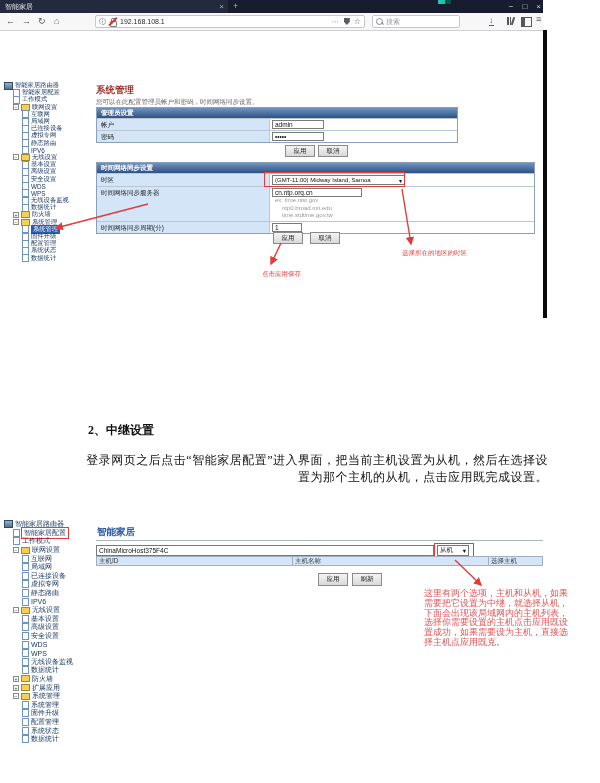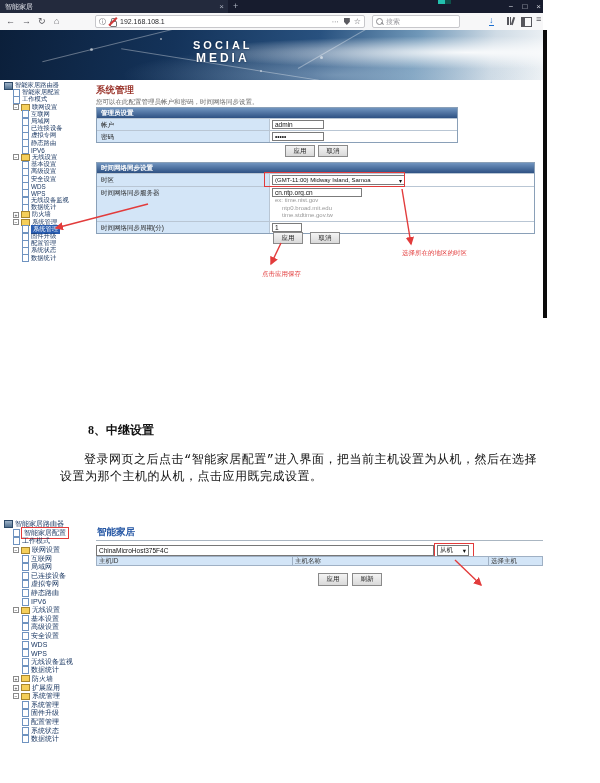--- a/index.html
+++ b/index.html
@@ -72,21 +72,21 @@
   .tval{flex:1;background:#fff;padding:1px 2px;}
   input.fld{border:1px solid #7b7b7b;font-size:6.5px;height:9px;padding:0 2px;font-family:inherit;box-sizing:border-box;background:#fff;color:#111;}
   .selectbox{box-sizing:border-box;display:flex;justify-content:space-between;align-items:center;border:1px solid #7b7b7b;background:#fff;font-size:6px;height:10px;padding:0 2px;width:133px;color:#111;}
   .hint{color:#999;font-size:6px;line-height:7.5px;}
   .btn{position:absolute;width:28px;height:10px;background:linear-gradient(#f4f4f4,#d9d9d9);border:1px solid #8a8a8a;font-size:6.5px;display:flex;align-items:center;justify-content:center;color:#222;}
   .redframe{position:absolute;border:1px solid #e23b3b;}
   .rnote{position:absolute;color:#e23b3b;font-size:6.5px;white-space:nowrap;}
   #blackbar{position:absolute;left:543px;top:30px;width:4px;height:288px;background:#0b0b0b;}
   
   #docheading{position:absolute;left:88px;top:422px;font-size:12px;font-weight:bold;color:#111;font-family:"Liberation Serif","DejaVu Serif",serif;}
-  #docpara{position:absolute;left:60px;top:452px;width:488px;font-size:12px;line-height:17px;color:#111;text-indent:24px;letter-spacing:.5px;font-family:Liberation Mono, monospace;}
+  #docpara{position:absolute;left:60px;top:452px;width:488px;font-size:12px;line-height:17px;color:#111;text-indent:24px;letter-spacing:.5px;font-family:Liberation Serif, serif;text-align:right;}
   
   .pgtitle2{position:absolute;left:97px;top:526px;font-size:9.5px;font-weight:bold;color:#2456a4;}
   #s2hr{position:absolute;left:96px;top:540px;width:447px;height:1px;background:#aab6c2;}
   #hostbox{position:absolute;left:96px;top:545px;width:338px;height:11px;border:1px solid #777;background:#fff;font-size:6.5px;display:flex;align-items:center;padding-left:2px;box-sizing:border-box;color:#111;}
   #modesel{position:absolute;left:437px;top:545px;width:32px;height:11px;border:1px solid #777;background:#fff;font-size:6.5px;display:flex;align-items:center;justify-content:space-between;padding:0 2px;box-sizing:border-box;color:#111;}
   #s2header{position:absolute;left:96px;top:556px;width:447px;height:10px;background:#d3e5f7;border:1px solid #9fb0c4;box-sizing:border-box;display:flex;font-size:6.5px;color:#333;}
   #s2header .hc{display:flex;align-items:center;padding-left:2px;border-right:1px solid #9fb0c4;box-sizing:border-box;}
   #s2note{position:absolute;left:424px;top:589px;color:#e05555;font-size:9px;line-height:9.8px;white-space:nowrap;}
   .overlay{position:absolute;left:0;top:0;pointer-events:none;}
 </style>
@@ -134,33 +134,20 @@
       <span class="lib">
           <i></i>
           <i></i>
           <i></i>
         </span>
       <span class="sbic"></span>
       <span class="menuic">≡</span>
     </div>
   </div>
 
-  <div id="banner">
-    <div class="streak" style="left:40px;top:12px;width:160px;transform:rotate(-14deg);"></div>
-    <div class="streak" style="left:120px;top:34px;width:200px;transform:rotate(9deg);"></div>
-    <div class="streak" style="left:290px;top:8px;width:120px;transform:rotate(-30deg);"></div>
-    <div class="bdot" style="left:90px;top:18px;width:3px;height:3px;"></div>
-    <div class="bdot" style="left:160px;top:8px;width:2px;height:2px;"></div>
-    <div class="bdot" style="left:320px;top:26px;width:3px;height:3px;"></div>
-    <div class="bdot" style="left:260px;top:40px;width:2px;height:2px;"></div>
-    <div id="bannertext">
-      <div class="l1">SOCIAL</div>
-      <div class="l2">MEDIA</div>
-    </div>
-  </div>
   <div id="blackbar"></div>
 
   <div id="tree1" class="tree">
       <div class="trow" style="padding-left: 2px;">
         <span class="i-root"></span>
         <span class="lbl">智能家居路由器</span>
       </div>
       <div class="trow" style="padding-left: 11px;">
         <span class="i-page"></span>
         <span class="lbl">智能家居配置</span>
@@ -305,21 +292,21 @@
       <div class="tval"><input class="fld" style="width: 30px;" value="1"></div>
     </div>
   </div>
   <div class="btn" style="left:273px;top:232px;">应用</div>
   <div class="btn" style="left:310px;top:232px;">取消</div>
 
   <div class="redframe" style="left:264px;top:172px;width:139px;height:13px;"></div>
   <div class="rnote" style="left:262px;top:270px;">点击应用保存</div>
   <div class="rnote" style="left:402px;top:249px;">选择所在的地区的时区</div>
 
-  <div id="docheading">8、中继设置</div>
+  <div id="docheading">2、中继设置</div>
   <div id="docpara">登录网页之后点击“智能家居配置”进入界面，把当前主机设置为从机，然后在选择设置为那个主机的从机，点击应用既完成设置。</div>
 
   <div id="tree2" class="tree">
       <div class="trow" style="padding-left: 2px;">
         <span class="i-root"></span>
         <span class="lbl">智能家居路由器</span>
       </div>
       <div class="trow" style="padding-left: 11px;">
         <span class="i-page"></span>
         <span class="lbl redboxed">智能家居配置</span>
@@ -438,20 +425,28 @@
 
   <div id="s2header">
     <div class="hc" style="width:196px;">主机ID</div>
     <div class="hc" style="width:196px;">主机名称</div>
     <div class="hc" style="flex:1;border-right:none;">选择主机</div>
   </div>
 
   <div class="btn" style="left:318px;top:573px;height:11px;">应用</div>
   <div class="btn" style="left:352px;top:573px;height:11px;">刷新</div>
 
+  <div id="s2note">
+    <div>这里有两个选项，主机和从机，如果</div>
+    <div>需要把它设置为中继，就选择从机，</div>
+    <div>下面会出现该局域网内的主机列表，</div>
+    <div>选择你需要设置的主机点击应用既设</div>
+    <div>置成功，如果需要设为主机，直接选</div>
+    <div>择主机点应用既克。</div>
+  </div>
 
   <svg class="overlay" width="600" height="783">
     <defs>
       <marker id="ah" markerWidth="7" markerHeight="7" refX="5" refY="3" orient="auto">
         <path d="M0,0 L6,3 L0,6 z" fill="#e23b3b"></path>
       </marker>
     </defs>
     <line x1="148" y1="204" x2="56" y2="228" stroke="#e23b3b" stroke-width="1.4" marker-end="url(#ah)"></line>
     <line x1="281" y1="243" x2="271" y2="264" stroke="#e23b3b" stroke-width="1.4" marker-end="url(#ah)"></line>
     <line x1="402" y1="189" x2="411" y2="244" stroke="#e23b3b" stroke-width="1.4" marker-end="url(#ah)"></line>

